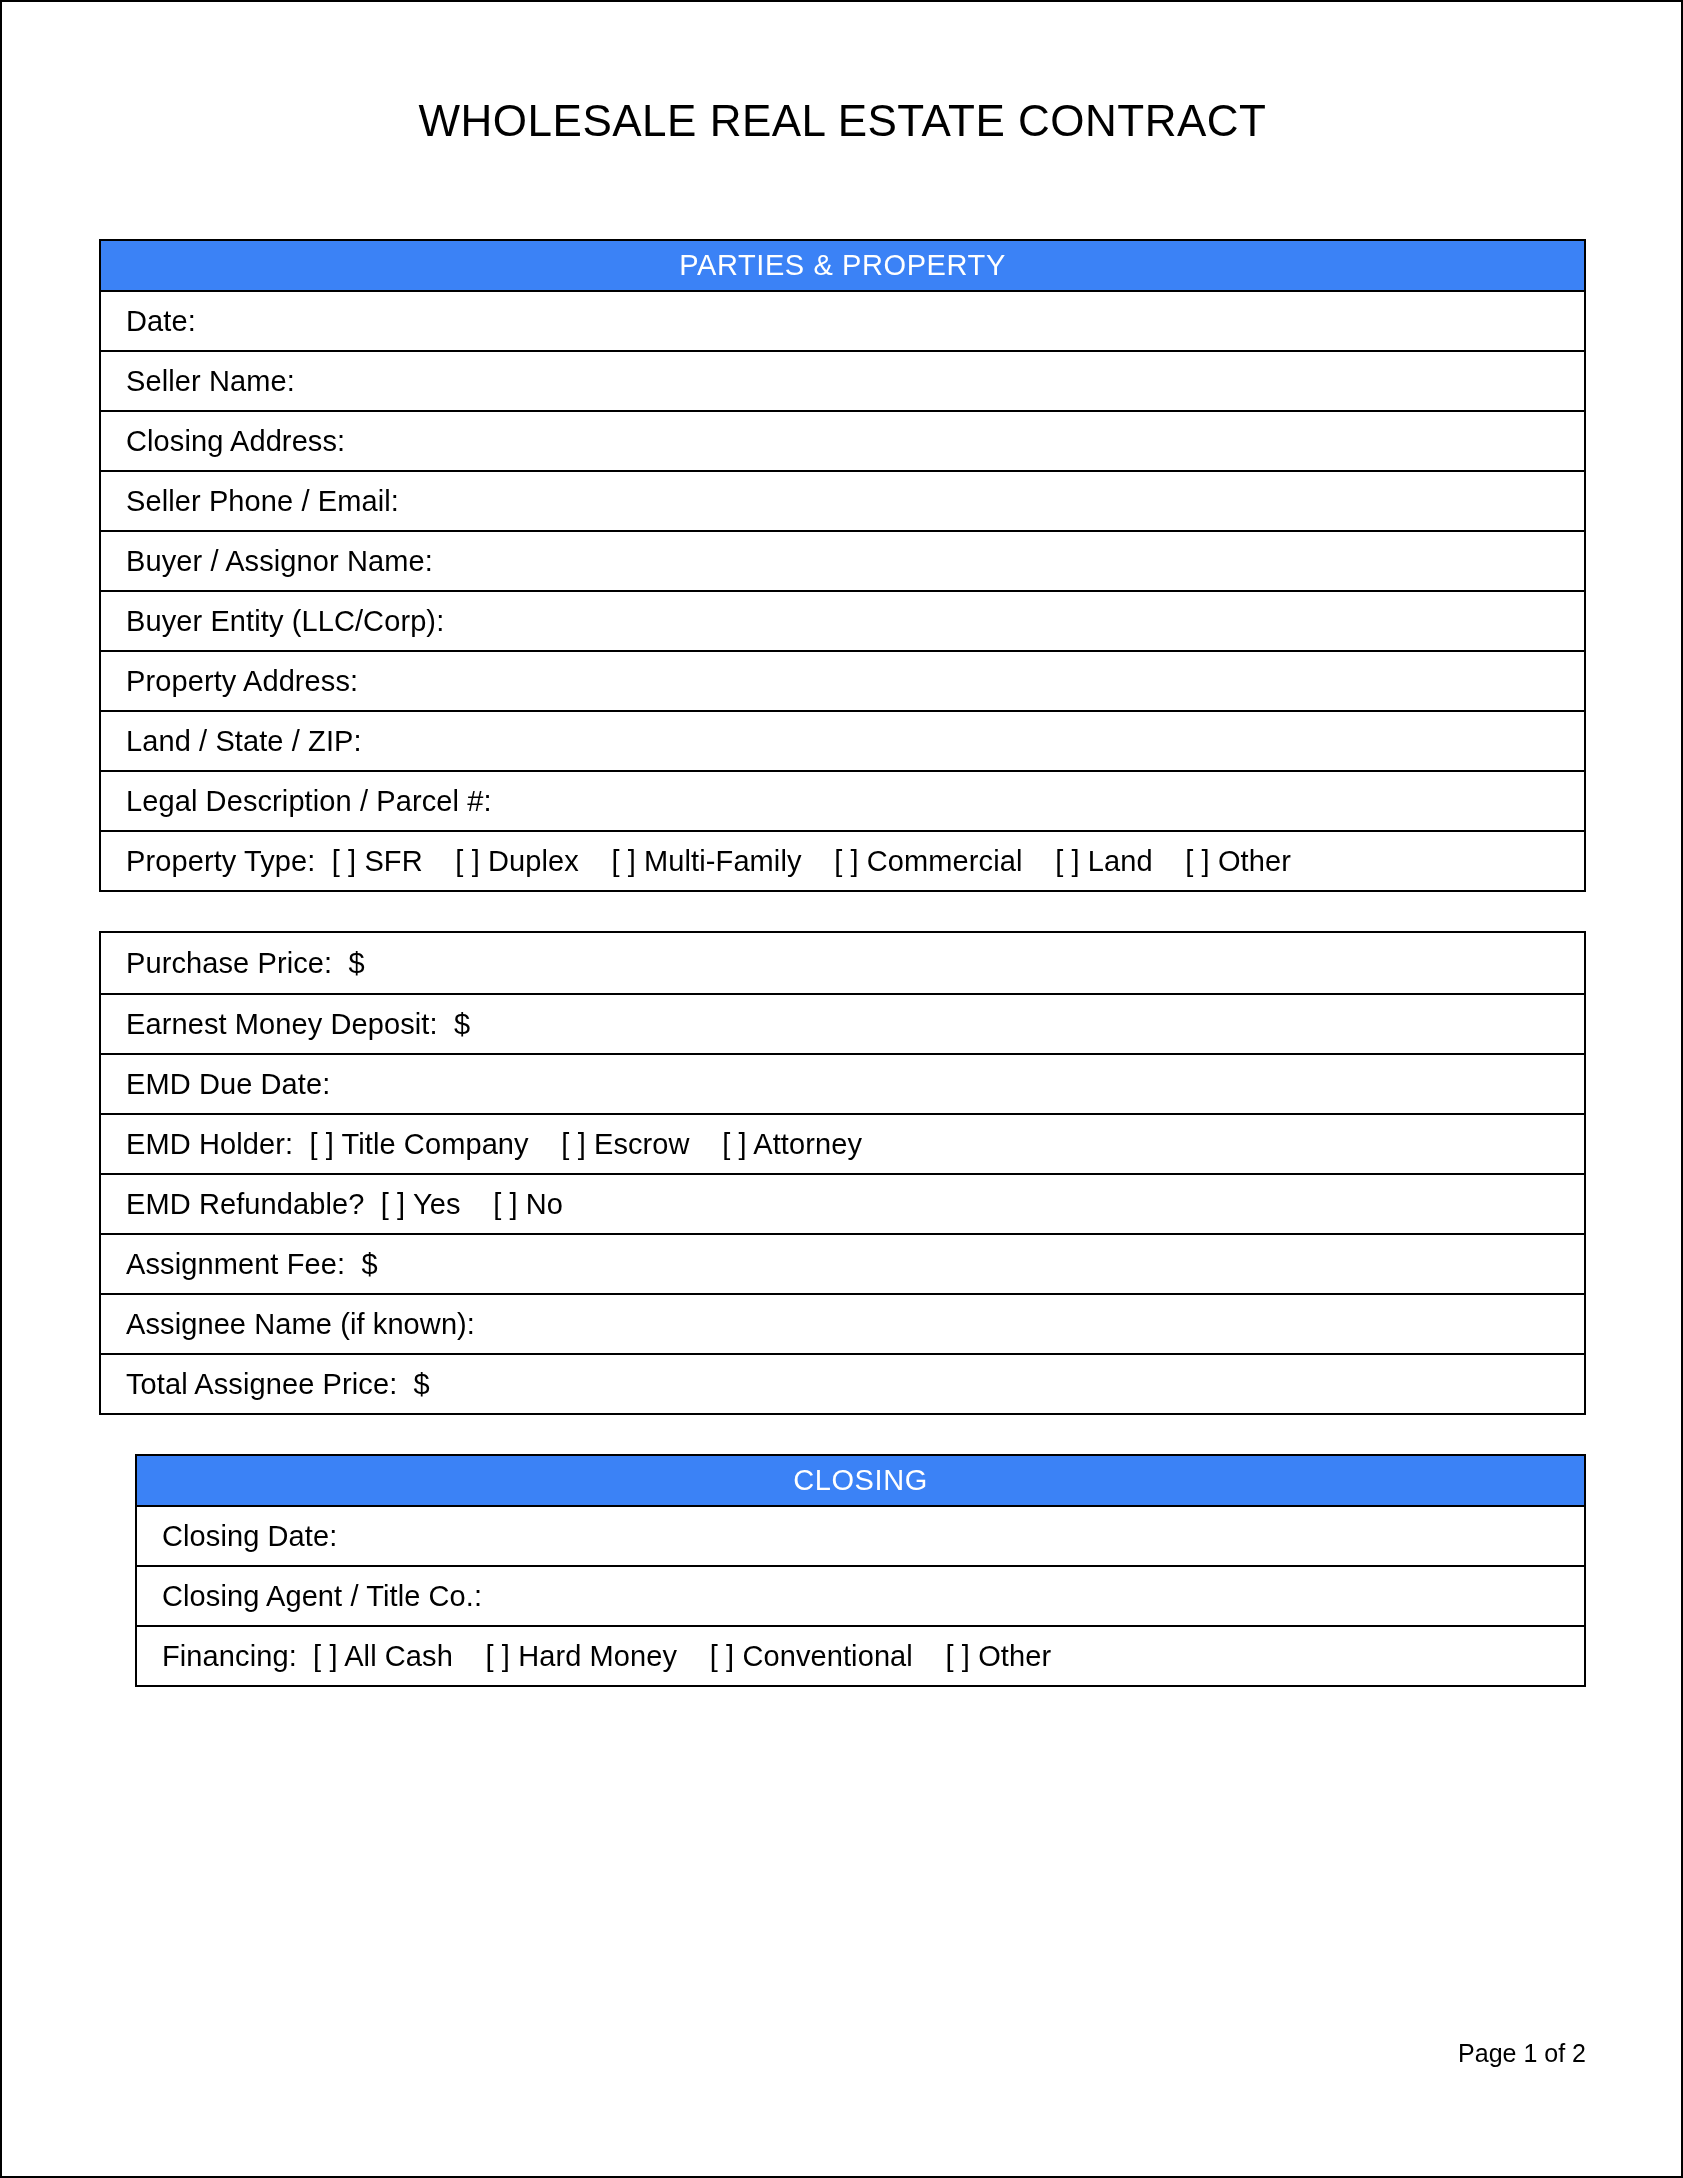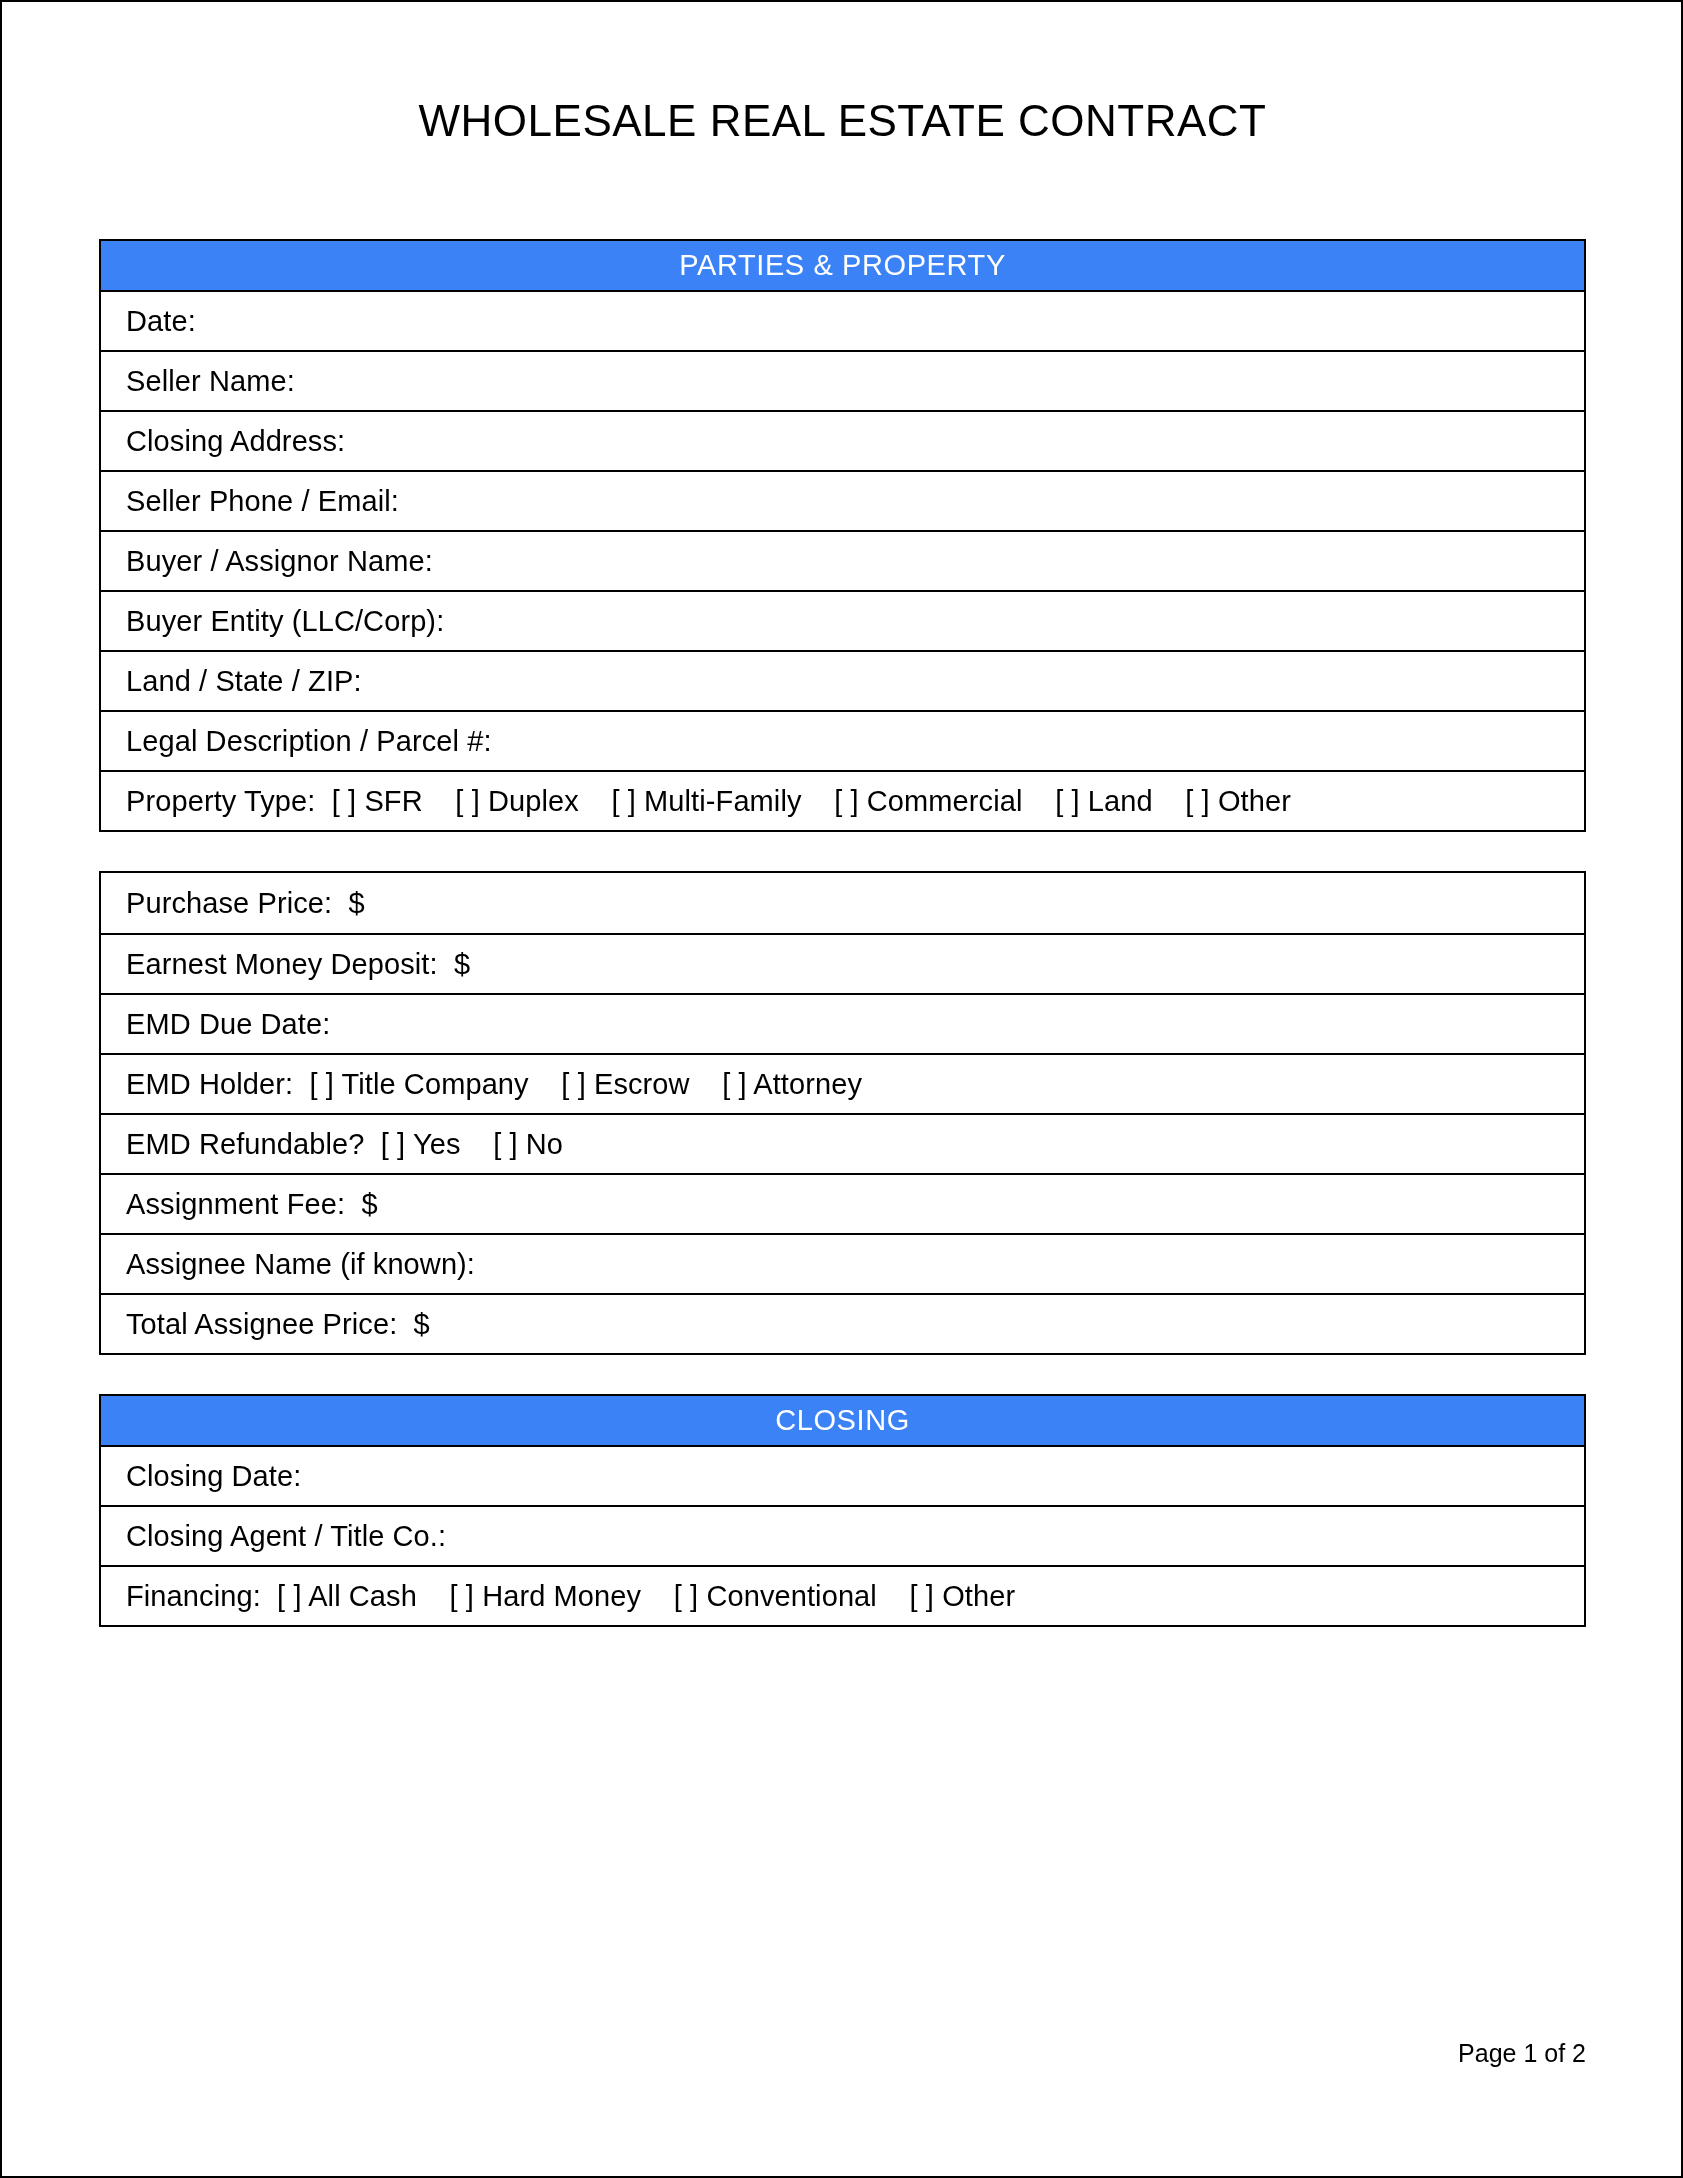--- a/index.html
+++ b/index.html
@@ -46,21 +46,21 @@
     padding-bottom: 0;
     line-height: 1.1;
   }
   .section {
     margin-top: 0;
     border: 2px solid #000000;
     box-sizing: border-box;
   }
   .section-gap-1 { margin-top: 94px; }
   .section-gap-2 { margin-top: 39px; }
-  .section-gap-3 { margin-top: 39px; }
+  .section-gap-3 { margin-top: 39px; margin-left: 36px; }
 
   .section-header {
     background: #3b82f6;
     color: #ffffff;
     text-align: center;
     font-size: 29px;
     letter-spacing: 0.6px;
     height: 49px;
     line-height: 49px;
     box-sizing: border-box;
@@ -98,20 +98,21 @@
     <h1 class="doc-title">WHOLESALE REAL ESTATE CONTRACT</h1>
 
     <div class="section section-gap-1">
       <div class="section-header">PARTIES &amp; PROPERTY</div>
       <div class="row">Date:</div>
       <div class="row">Seller Name:</div>
       <div class="row">Closing Address:</div>
       <div class="row">Seller Phone / Email:</div>
       <div class="row">Buyer / Assignor Name:</div>
       <div class="row">Buyer Entity (LLC/Corp):</div>
+      <div class="row">Property Address:</div>
       <div class="row">Land / State / ZIP:</div>
       <div class="row">Legal Description / Parcel #:</div>
       <div class="row">Property Type:  [ ] SFR    [ ] Duplex    [ ] Multi-Family    [ ] Commercial    [ ] Land    [ ] Other</div>
     </div>
 
     <div class="section section-gap-2">
       <div class="row">Purchase Price:  $</div>
       <div class="row">Earnest Money Deposit:  $</div>
       <div class="row">EMD Due Date:</div>
       <div class="row">EMD Holder:  [ ] Title Company    [ ] Escrow    [ ] Attorney</div>

